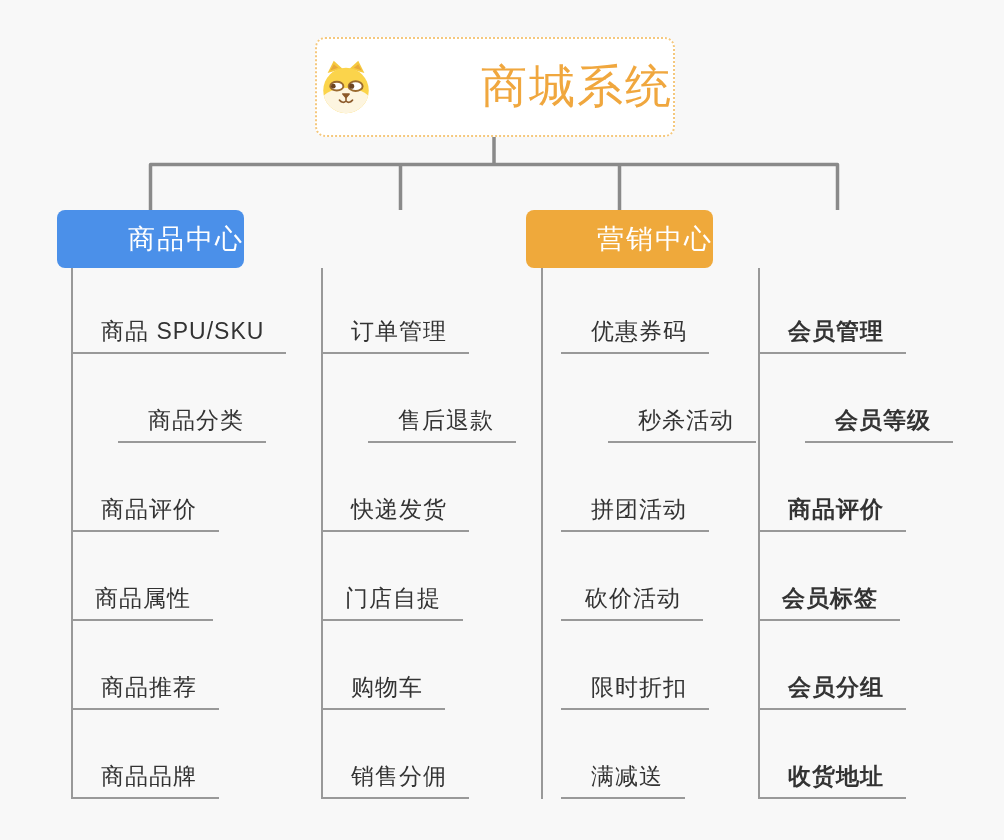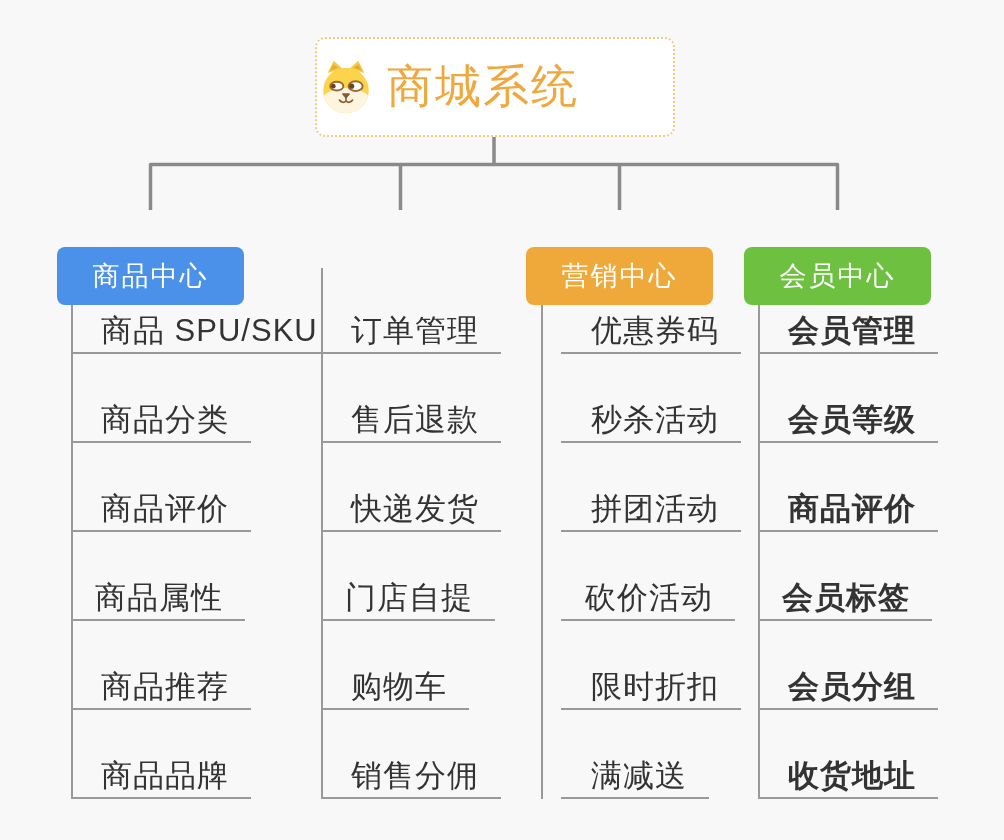--- a/index.html
+++ b/index.html
@@ -14,42 +14,41 @@
   
   .connectors{position:absolute;left:0;top:0;z-index:0;}
 
   
   .root-node{
     position:absolute;left:315px;top:37px;width:360px;height:100px;
     background:#ffffff;
     border:2px dotted #f5c87d;
     border-radius:10px;
     box-sizing:border-box;
-    display:flex;align-items:center;justify-content:flex-start;gap:12px;
+    display:flex;align-items:center;justify-content:space-between;gap:12px;
     z-index:2;
   }
   .root-title{
     font-size:46px;
     letter-spacing:2px;
     color:#f0a73e;
     font-weight:500;
     white-space:nowrap;
   }
   .doge{width:58px;height:56px;flex:0 0 auto;}
 
   
   .branch-node{
     position:absolute;top:210px;width:187px;height:58px;
     border-radius:8px;
-    display:flex;align-items:center;justify-content:center;
+    display:flex;align-items:center;justify-content:flex-end;
     color:#ffffff;
     font-size:27px;letter-spacing:2px;
     z-index:2;
     white-space:nowrap;
-    margin-top:37px;
   }
   .branch-1{left:57px;}
   .branch-2{left:307px;}
   .branch-3{left:526px;font-family:Liberation Serif, serif;}
   .branch-4{left:744px;}
 
   
   .trunk{
     position:absolute;top:268px;height:531px;width:0;
     border-left:2px solid #999999;
@@ -60,34 +59,34 @@
   .trunk-3{left:541px;}
   .trunk-4{left:758px;}
 
   
   .leaf{
     position:absolute;
     height:42px;
     box-sizing:border-box;
     border-bottom:2px solid #999999;
     padding:0 22px 4px 30px;
-    font-size:31px;
+    font-size:23px;
     color:#333333;
     line-height:38px;
     white-space:nowrap;
     width:max-content;
     z-index:2;
     letter-spacing:1px;
   }
   .col-1 .leaf{left:71px;}
   .col-2 .leaf{left:321px;}
   .col-3 .leaf{left:561px;}
   .col-4 .leaf{left:758px;font-weight:bold;}
   .row-0{top:312px;}
-  .row-1{top:401px;}
+  .row-1{top:401px;margin-left:47px;}
   .row-2{top:490px;}
   .row-3{top:579px;padding-left:24px;}
   .row-4{top:668px;}
   .row-5{top:757px;}
 </style>
 </head>
 <body>
 
 <div class="canvas">
 
@@ -127,23 +126,20 @@
     </svg>
     <span class="root-title">商城系统</span>
   </div>
 
   <div class="branch-node branch-1" style="background-color: rgb(75, 144, 233);">
     <span>商品中心</span>
   </div>
   <div class="branch-node branch-3" style="background-color: rgb(239, 169, 59);">
     <span>营销中心</span>
   </div>
-  <div class="branch-node branch-4" style="background-color: rgb(110, 193, 64);">
-    <span>会员中心</span>
-  </div>
 
   <div class="trunk trunk-1"></div>
   <div class="trunk trunk-2"></div>
   <div class="trunk trunk-3"></div>
   <div class="trunk trunk-4"></div>
 
   <div class="col-1">
     <div class="leaf row-0">商品 SPU/SKU</div>
     <div class="leaf row-1">商品分类</div>
     <div class="leaf row-2">商品评价</div>

